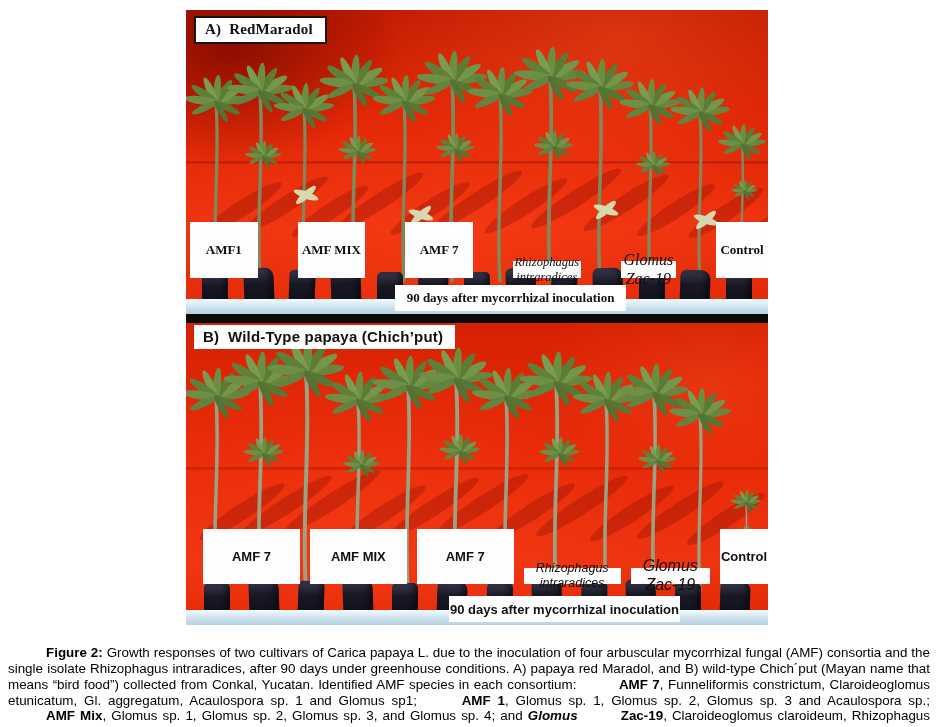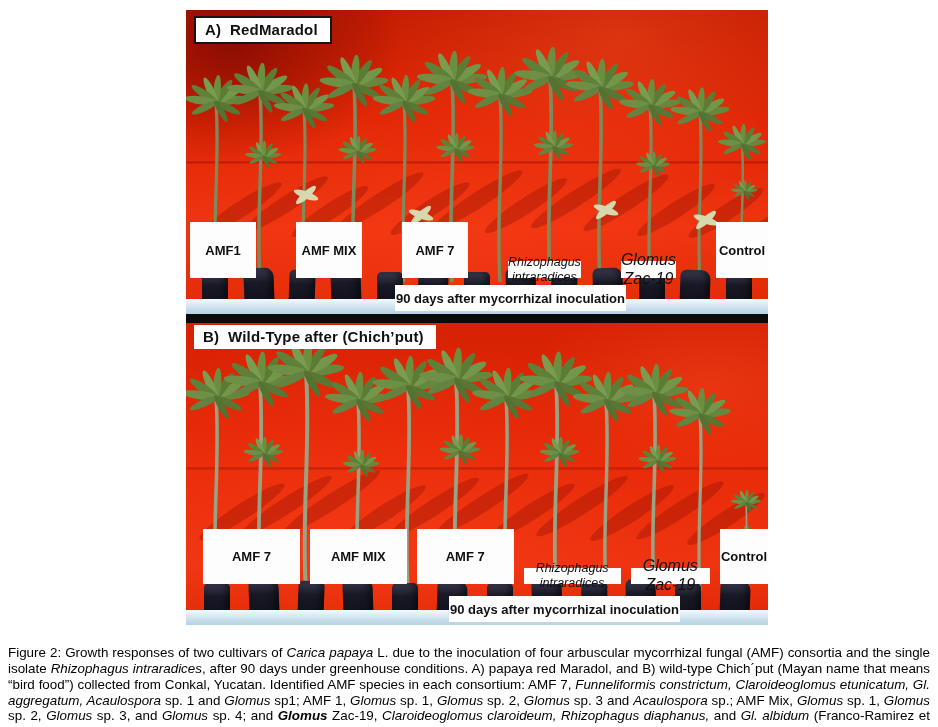--- a/index.html
+++ b/index.html
@@ -1,21 +1,21 @@
 <!DOCTYPE html>
 <html style="--backdrop_red: #e42a08; --pot_dark: #14141f; --ground_blue: #c4dcea; --leaf_green: #66873d; --label_box_white: #fdfdfd;"><head>
 <meta charset="utf-8">
 <style>
   html,body{margin:0;padding:0;background:#ffffff;}
   body{font-family:"Liberation Sans", sans-serif; -webkit-font-smoothing:antialiased;}
   .page{position:relative;width:938px;height:727px;background:#fff;overflow:hidden;}
 
   .figure{position:absolute;left:186px;top:10px;width:582px;}
   .panel{position:relative;overflow:hidden;}
-  .panel-a{height:304px;}
+  .panel-a{height:304px;font-family:Liberation Serif, serif;}
   .panel-b{height:302px;}
   .divider{height:9px;background:#0b0b0b;}
 
   
   .backdrop{position:absolute;inset:0;}
   .panel-a .backdrop{
     background:
       linear-gradient(180deg, rgba(0,0,0,0) 49.6%, rgba(130,5,0,.5) 50%, rgba(0,0,0,0) 50.8%),
       radial-gradient(260px 180px at 8% 12%, rgba(90,0,0,.55), rgba(0,0,0,0) 65%),
       radial-gradient(420px 260px at 75% 8%, rgba(255,95,45,.35), rgba(0,0,0,0) 60%),
@@ -57,22 +57,22 @@
   .pot:nth-child(2n){height:42px;width:30px;transform:rotate(-2deg);border-radius:6px 9px 8px 6px;}
   .pot:nth-child(3n){height:40px;transform:rotate(2deg);}
 
   .banner{position:absolute;bottom:3px;height:26px;background:#fff;color:#111;
     display:flex;align-items:center;justify-content:center;font-weight:bold;font-size:13px;margin-left:20px;}
   .panel-a .banner{left:189px;width:231px;}
   .panel-b .banner{left:243px;width:231px;}
 
   .caption{position:absolute;left:8px;right:8px;top:632px;color:#000;
     font-size:13.4px;line-height:15.7px;text-align:justify;}
-  .caption .bold{font-weight:normal;}
-  .caption .italic{font-style:italic;}
+  .caption .bold{font-weight:bold;margin-left:38px;}
+  .caption .italic{}
   .caption .bolditalic{font-weight:bold;font-style:italic;}
 </style>
 </head>
 <body>
 
 <div class="page">
   <div class="figure">
 
     <div class="panel panel-a">
       <div class="backdrop"></div>
@@ -260,21 +260,21 @@
             <path d="M0 0 C-4 -60 4 -120 0 -176" fill="none" stroke="#9aa284" stroke-width="3.2"></path>
             <use href="#crown" y="-176"></use>
           </g>
           <ellipse cx="586" cy="232" rx="23" ry="8" transform="rotate(-33 586 232)" fill="rgba(120,8,0,0.28)"></ellipse>
           <g transform="translate(560 268) scale(0.5)">
             <path d="M0 0 C-4 -60 4 -120 0 -176" fill="none" stroke="#9aa284" stroke-width="3.2"></path>
             <use href="#crown" y="-176"></use>
             <use href="#crown" transform="translate(3,-116) scale(0.55)"></use>
           </g>
         </svg>
-      <div class="panel-title">B)  Wild-Type after (Chich’put)</div>
+      <div class="panel-title">B)  Wild-Type papaya (Chich’put)</div>
       <div class="pots" id="pots-b">
           <div class="pot"></div>
           <div class="pot"></div>
           <div class="pot"></div>
           <div class="pot"></div>
           <div class="pot"></div>
           <div class="pot"></div>
           <div class="pot"></div>
           <div class="pot"></div>
           <div class="pot"></div>

